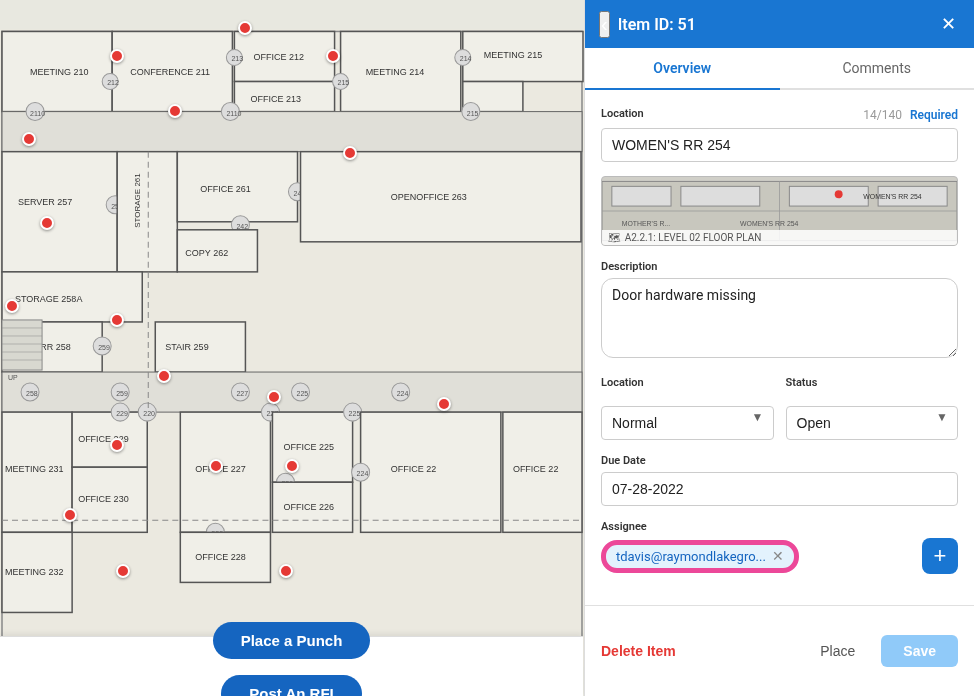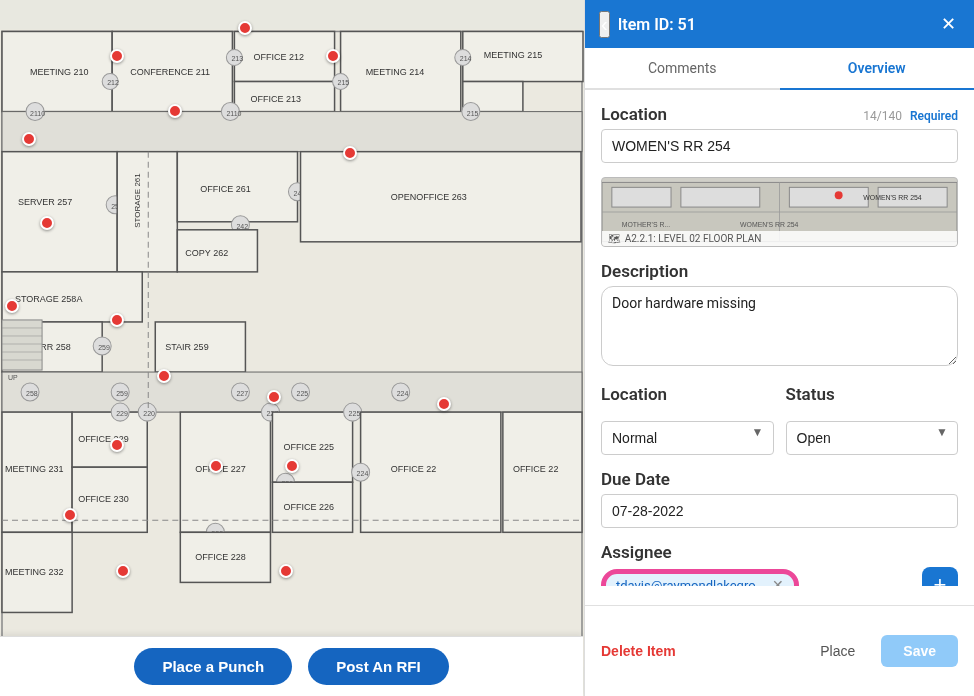--- a/index.html
+++ b/index.html
@@ -40,20 +40,21 @@
       left: 0;
       width: 583px;
       height: 60px;
       background: #fff;
       display: flex;
       align-items: center;
       justify-content: center;
       gap: 16px;
       border-top: 1px solid #ddd;
       box-shadow: 0 -2px 6px rgba(0,0,0,0.08);
+      flex-direction: column;
     }
     .bottom-btn {
       padding: 10px 28px;
       border-radius: 24px;
       border: none;
       font-size: 15px;
       font-weight: 600;
       cursor: pointer;
       color: #fff;
       background: #1565c0;
@@ -133,21 +134,21 @@
     .field-row {
       margin-bottom: 14px;
     }
     .field-label-row {
       display: flex;
       justify-content: space-between;
       align-items: center;
       margin-bottom: 5px;
     }
     .field-label {
-      font-size: 17px;
+      font-size: 11px;
       font-weight: 600;
       color: #333;
     }
     .field-meta {
       font-size: 12px;
       color: #999;
     }
     .field-required {
       font-size: 12px;
       color: #1976d2;
@@ -497,22 +498,22 @@
 
 <div class="right-panel">
 
   <div class="panel-header">
     <button class="panel-header-back">‹</button>
     <span class="panel-header-title">Item ID: 51</span>
     <button class="panel-header-close">✕</button>
   </div>
 
   <div class="panel-tabs">
+    <div class="panel-tab active">Overview</div>
     <div class="panel-tab">Comments</div>
-    <div class="panel-tab active">Overview</div>
   </div>
 
   <div class="panel-content">
 
     <div class="field-row">
       <div class="field-label-row">
         <span class="field-label">Location</span>
         <span>
           <span class="field-meta">14/140</span>&nbsp;
           <span class="field-required">Required</span>

